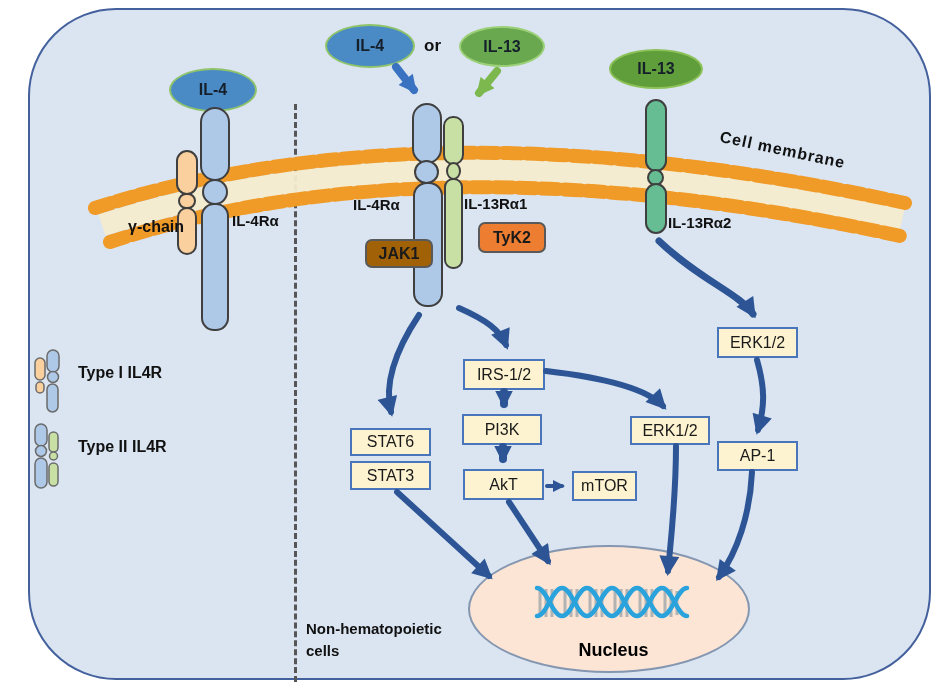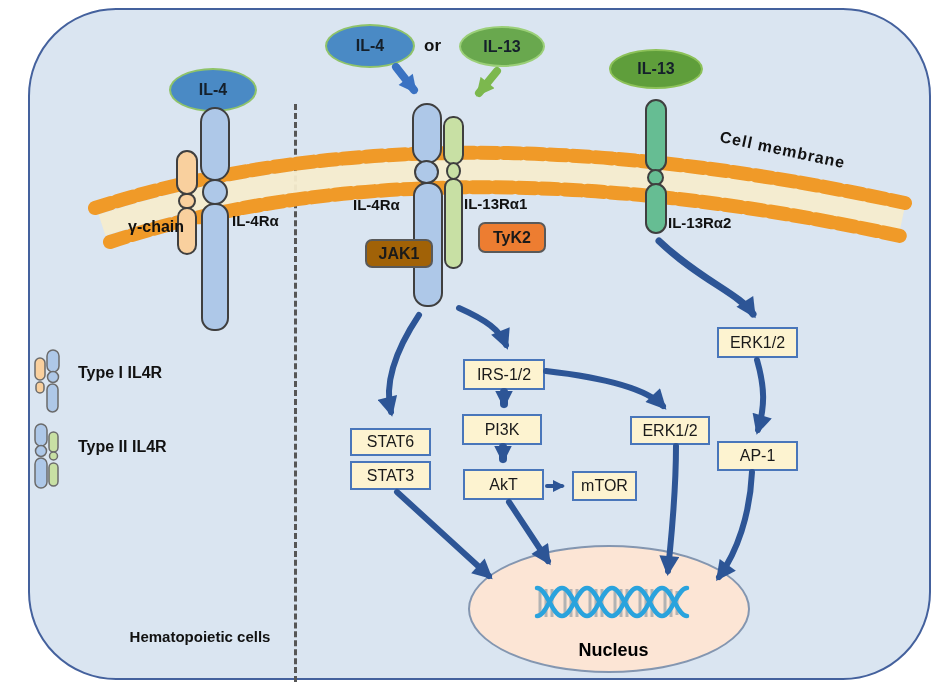--- a/index.html
+++ b/index.html
@@ -146,21 +146,21 @@
       <rect x="1" y="2" width="12" height="22" rx="6" fill="#aec8e8"></rect>
       <circle cx="7" cy="29" r="5.5" fill="#aec8e8"></circle>
       <rect x="1" y="36" width="12" height="30" rx="6" fill="#aec8e8"></rect>
       <rect x="15" y="10" width="9" height="20" rx="4.5" fill="#c8e0a4"></rect>
       <circle cx="19.5" cy="34" r="4" fill="#c8e0a4"></circle>
       <rect x="15" y="41" width="9" height="23" rx="4.5" fill="#c8e0a4"></rect>
     </g>
   </svg>
   <div class="legend-text" style="left:78px;top:438px;">Type II IL4R</div>
 
-  <div class="region" style="left:110px;top:628px;width:180px;text-align:center;">Hematopoietic cells</div>
+  <div class="region" style="left:306px;top:618px;width:168px;line-height:22px;white-space:normal;">Non-hematopoietic cells</div>
 
   <svg class="layer" width="938" height="688">
     <defs>
       <marker id="mb" viewBox="0 0 10 10" refX="7.5" refY="5" markerUnits="userSpaceOnUse" markerWidth="21" markerHeight="20" orient="auto">
           <path d="M0,0 L10,5 L0,10 z" fill="#2d5596"></path>
         </marker>
       <marker id="mm" viewBox="0 0 10 10" refX="7.5" refY="5" markerUnits="userSpaceOnUse" markerWidth="18" markerHeight="18" orient="auto">
           <path d="M0,0 L10,5 L0,10 z" fill="#2d5596"></path>
         </marker>
       <marker id="ms" viewBox="0 0 10 10" refX="7.5" refY="5" markerUnits="userSpaceOnUse" markerWidth="13" markerHeight="12" orient="auto">

